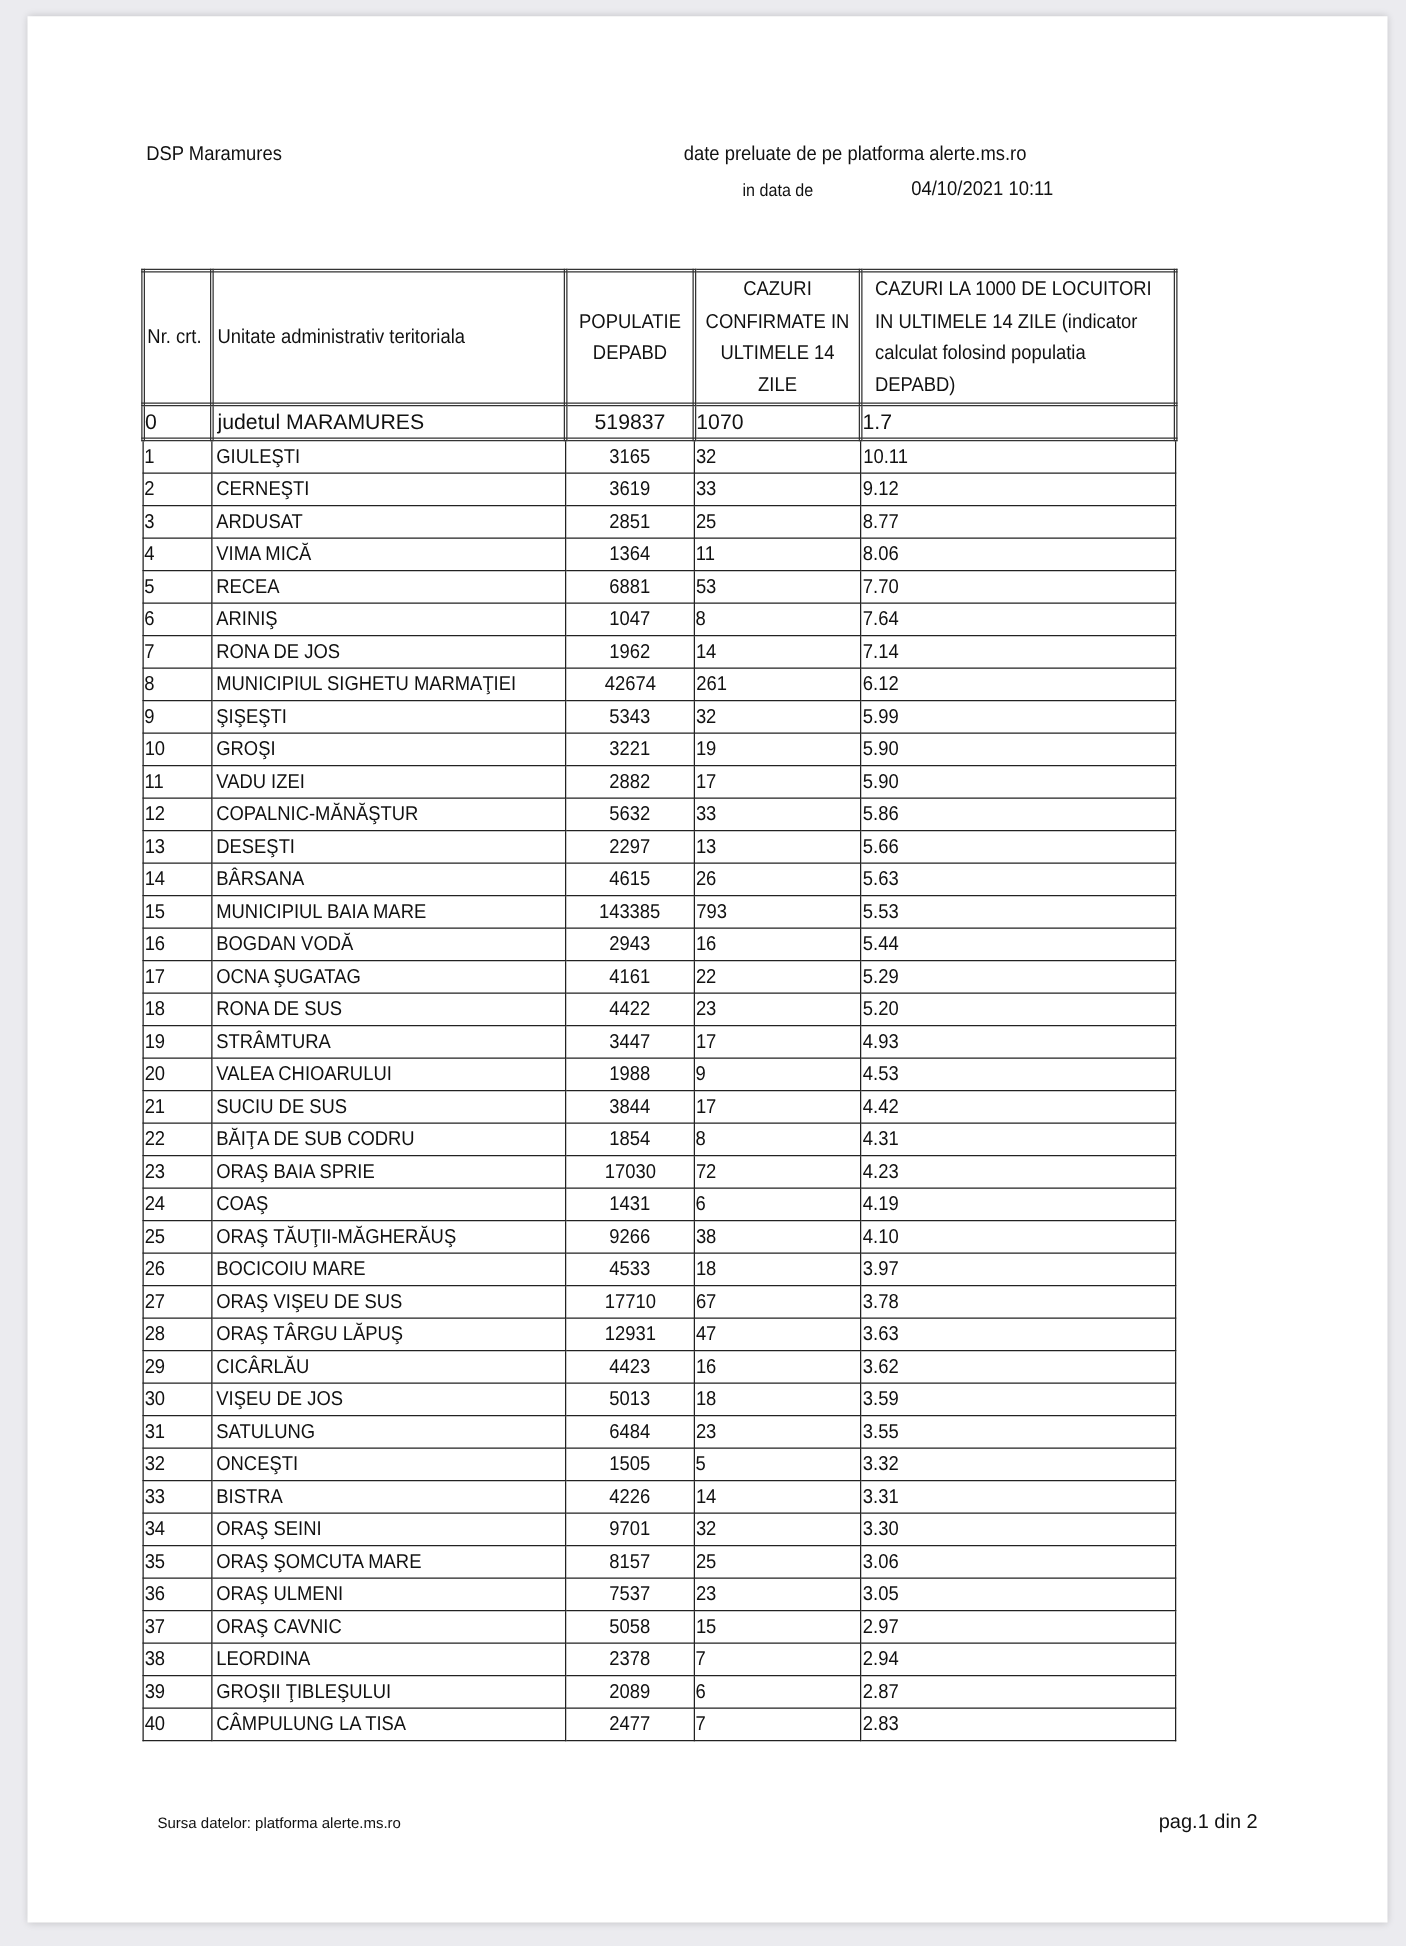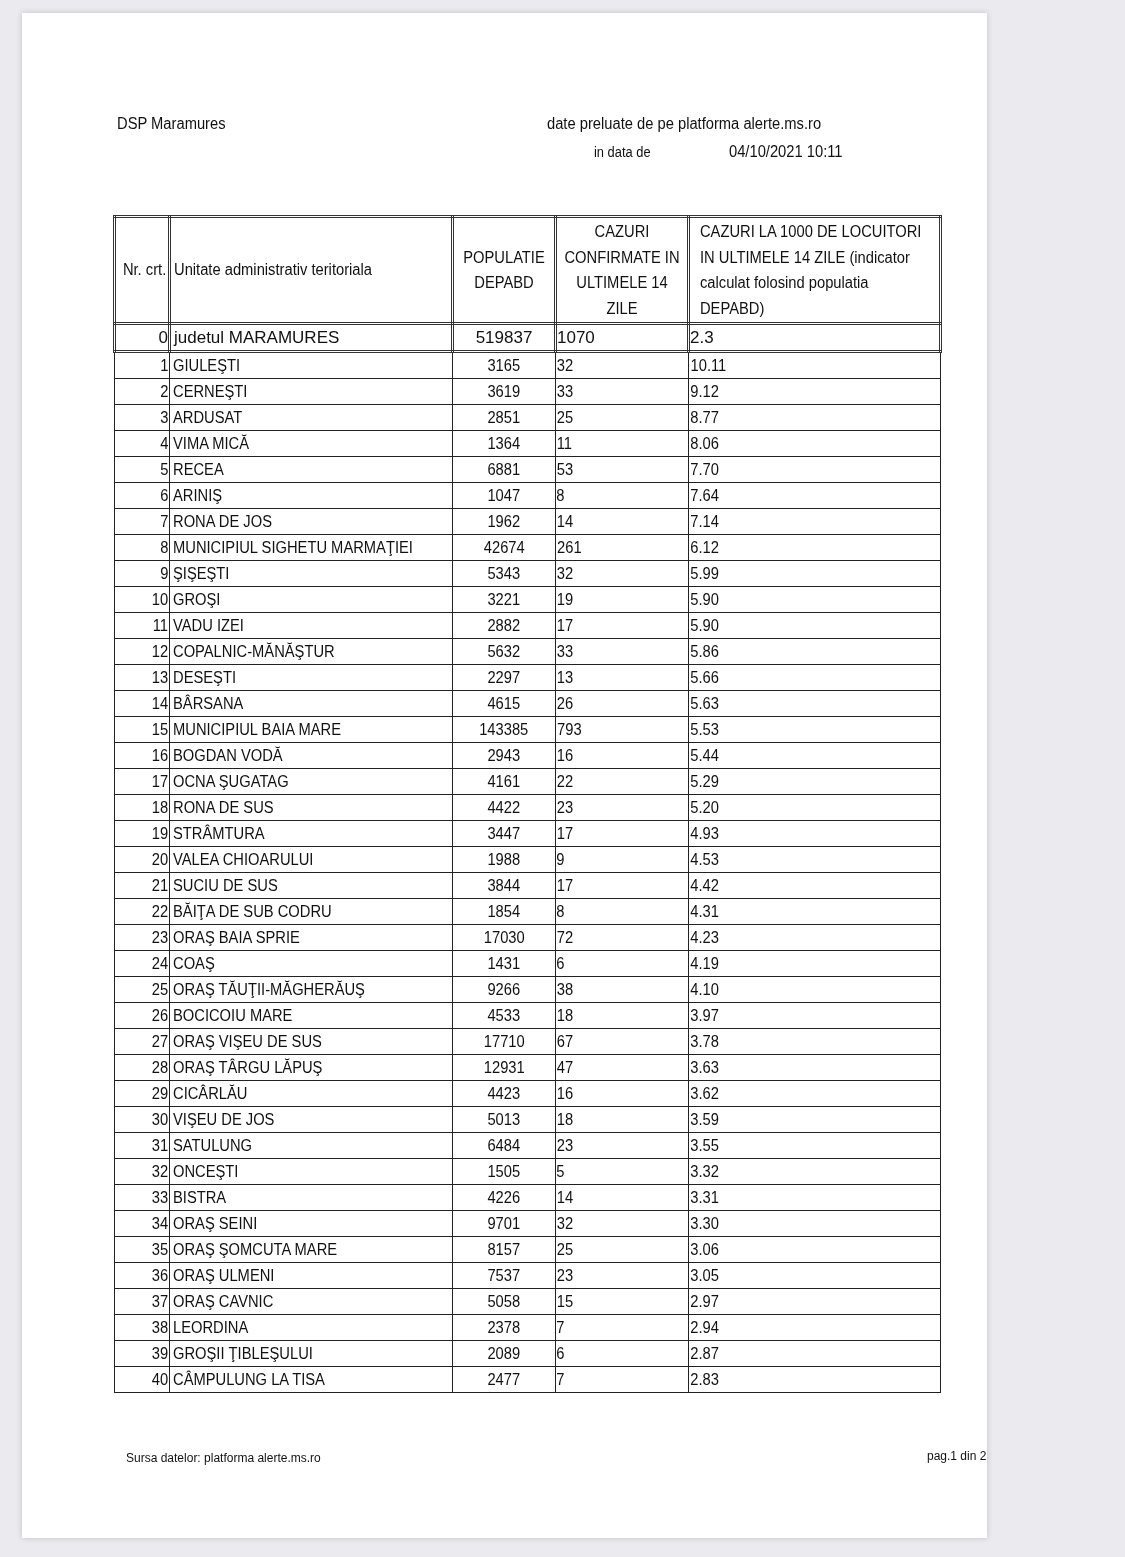--- a/index.html
+++ b/index.html
@@ -3,21 +3,21 @@
 <meta charset="utf-8">
 <style>
   html, body { margin:0; padding:0; }
   body {
     width:1125px; height:1557px; overflow:hidden;
     background:#ebebef;
     font-family:"Liberation Sans", sans-serif;
     position:relative;
   }
   .page {
-    position:absolute; left:22px; top:13px; width:965px; height:1525px;
+    position:absolute; left:22px; top:13px; width:1088px; height:1525px;
     background:#ffffff;
     box-shadow:0 0 6px rgba(0,0,0,0.18);
   }
   .hdr-left {
     position:absolute; left:95px; top:102px; font-size:16px; color:#111;
     transform:scaleX(0.92); transform-origin:left;
   }
   .hdr-right {
     position:absolute; left:525px; top:102px; font-size:16px; color:#111;
     transform:scaleX(0.92); transform-origin:left;
@@ -35,42 +35,42 @@
     border-collapse:collapse;
     table-layout:fixed;
     font-size:16px; color:#111;
   }
   table.t td, table.t th {
     border:1px solid #222;
     padding:0;
     overflow:hidden;
     white-space:nowrap;
   }
-  .t .c0 { width:52px; text-align:right; }
+  .t .c0 { width:52px; text-align:left; }
   .t .c1 { width:277px; text-align:left; padding-left:3px; }
   .t .c2 { width:100px; text-align:center; }
   .t .c3 { width:130px; }
   .t .c4 { width:249px; text-align:left; }
   .t thead th {
     font-weight:normal; height:104px; line-height:25.5px; white-space:normal;
     border:3px double #333;
   }
   .t thead th.c1 { vertical-align:middle; }
   .t tr.total td {
     height:25px; font-weight:normal; border:3px double #333; font-size:17px;
   }
   .t tr.total td.c0 { font-weight:normal; }
   .t tbody tr.row td { height:25px; line-height:25px; }
   .t .squeeze { display:inline-block; transform:scaleX(0.92); transform-origin:center; }
   .t .c1 .squeeze { transform-origin:left; }
   .footer-left {
     position:absolute; left:104px; top:1438px; font-size:12px; color:#111;
   }
   .footer-right {
-    position:absolute; left:905px; top:1436px; font-size:12px; color:#111;
+    position:absolute; left:905px; top:1436px; font-size:16px; color:#111;
   }
 </style>
 </head>
 <body>
 
 <div class="page">
   <div class="hdr-left">DSP Maramures</div>
   <div class="hdr-right">date preluate de pe platforma alerte.ms.ro</div>
   <div class="hdr-date-label">in data de</div>
   <div class="hdr-date">04/10/2021 10:11</div>
@@ -84,21 +84,21 @@
         <th class="c3"><span class="squeeze">CAZURI CONFIRMATE IN ULTIMELE 14 ZILE</span></th>
         <th class="c4"><span class="squeeze">CAZURI LA 1000 DE LOCUITORI IN ULTIMELE 14 ZILE (indicator calculat folosind populatia DEPABD)</span></th>
       </tr>
     </thead>
     <tbody id="tbody">
       <tr class="total">
         <td class="c0">0</td>
         <td class="c1">judetul MARAMURES</td>
         <td class="c2">519837</td>
         <td class="c3">1070</td>
-        <td class="c4">2.3</td>
+        <td class="c4">1.7</td>
       </tr>
     <tr class="row">
           <td class="c0"><span class="squeeze">1</span></td>
           <td class="c1"><span class="squeeze">GIULEŞTI</span></td>
           <td class="c2"><span class="squeeze">3165</span></td>
           <td class="c3"><span class="squeeze">32</span></td>
           <td class="c4"><span class="squeeze">10.11</span></td>
         </tr>
         <tr class="row">
           <td class="c0"><span class="squeeze">2</span></td>

